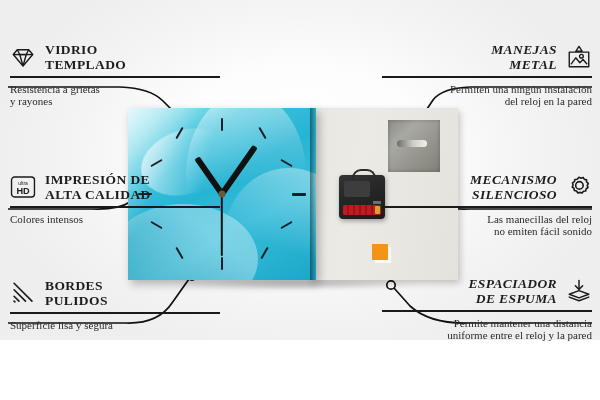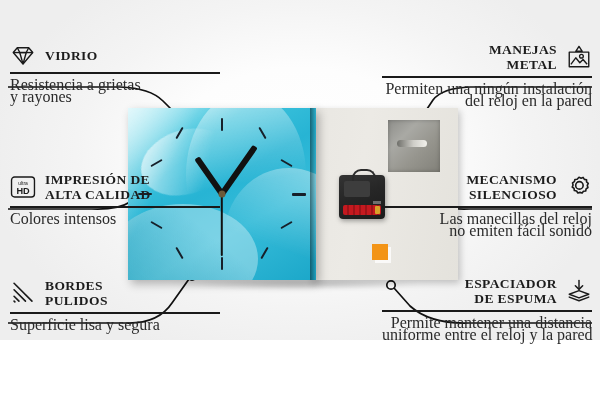--- a/index.html
+++ b/index.html
@@ -11,30 +11,30 @@
   #stage{
     position:relative;width:600px;height:340px;
     background:
       radial-gradient(ellipse 52% 62% at 50% 46%, #ffffff 0%, #fdfdfd 42%, #f4f4f4 72%, #eeeeee 100%);
   }
   
   .feat{position:absolute;width:210px;}
   .feat.left{left:10px;text-align:left;}
   .feat.right{right:8px;text-align:right;}
   .feat-head{display:flex;align-items:center;gap:9px;}
-  .feat.right .feat-head{flex-direction:row-reverse;}
+  .feat.right .feat-head{flex-direction:row-reverse;font-style:italic;}
   .feat-title{
     font-size:13.5px;line-height:15px;font-weight:700;color:#1c1c1c;
     letter-spacing:.4px;font-variant:small-caps;
     text-transform:uppercase;
   }
   .feat-title .ln{display:block;white-space:nowrap;}
   .rule{height:1.6px;background:#1a1a1a;margin:4px 0 5px 0;width:100%;}
   .feat-desc{
-    font-size:16px;line-height:12.6px;color:#2a2a2a;
+    font-size:11px;line-height:12.6px;color:#2a2a2a;
   }
   .feat-desc .ln{display:block;white-space:nowrap;}
   .icon{width:26px;height:26px;flex:0 0 26px;display:block;}
   .icon svg{width:100%;height:100%;display:block;}
   
   #f-vidrio   {top:42px;}
   #f-impresion{top:172px;}
   #f-bordes   {top:278px;}
   #f-manejas  {top:42px;}
   #f-mecanismo{top:172px;}
@@ -180,20 +180,21 @@
           <path d="M4 13 L9 7 L23 7 L28 13 L16 27 Z"></path>
               <path d="M4 13 L28 13"></path>
               <path d="M9 7 L12 13 L16 27"></path>
               <path d="M23 7 L20 13 L16 27"></path>
               <path d="M12 13 L20 13"></path>
         </g>
           </svg>
       </span>
       <span class="feat-title">
         <span class="ln">VIDRIO</span>
+        <span class="ln">TEMPLADO</span>
       </span>
     </div>
     <div class="rule"></div>
     <div class="feat-desc">
       <span class="ln">Resistencia a grietas</span>
       <span class="ln">y rayones</span>
     </div>
   </div>
 
   <div class="feat left" id="f-impresion">

